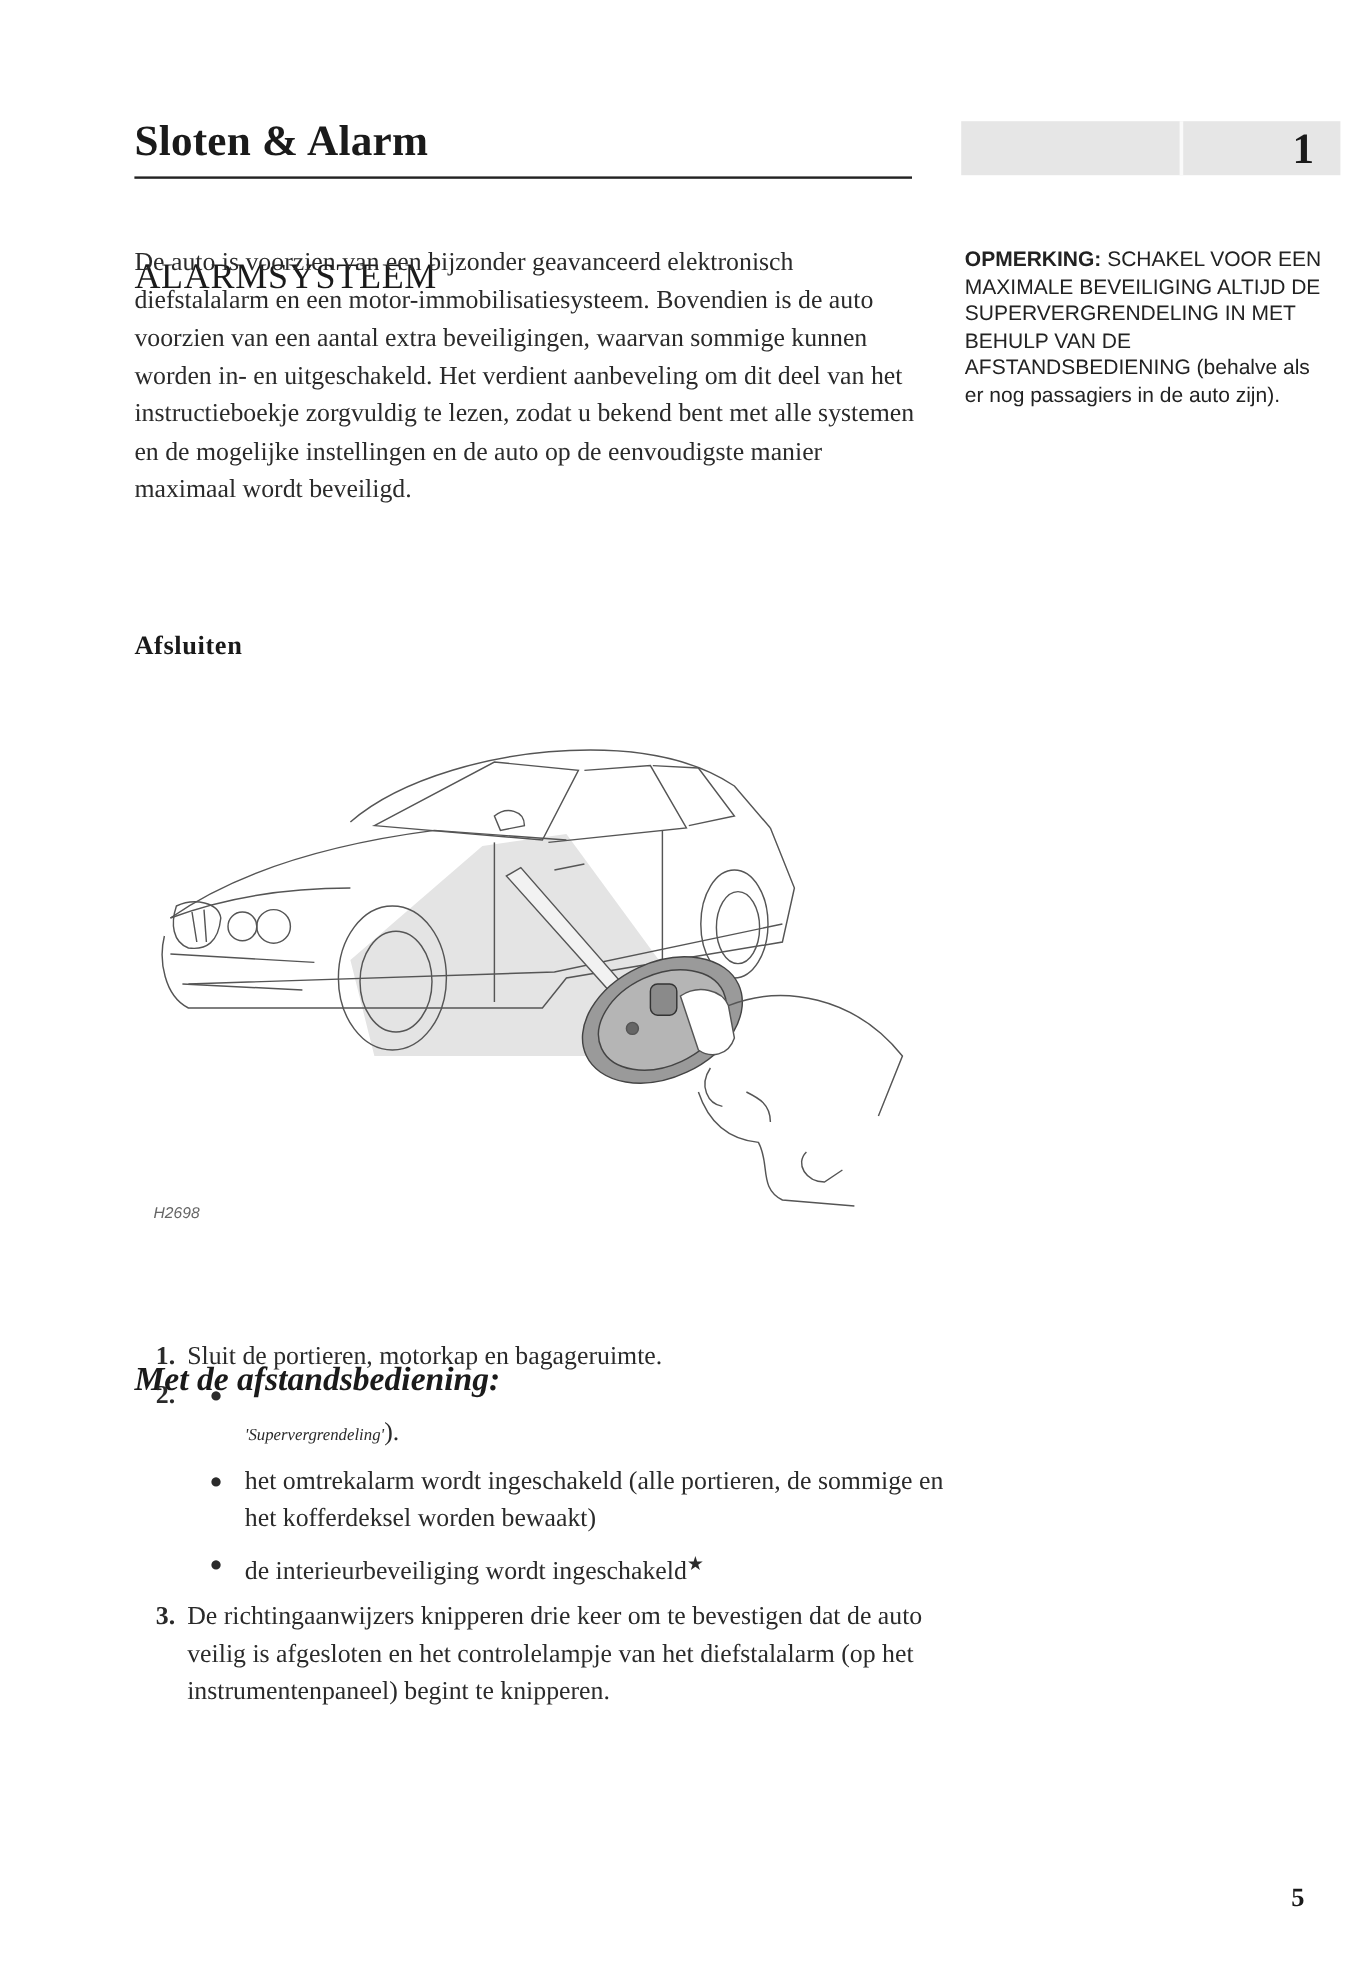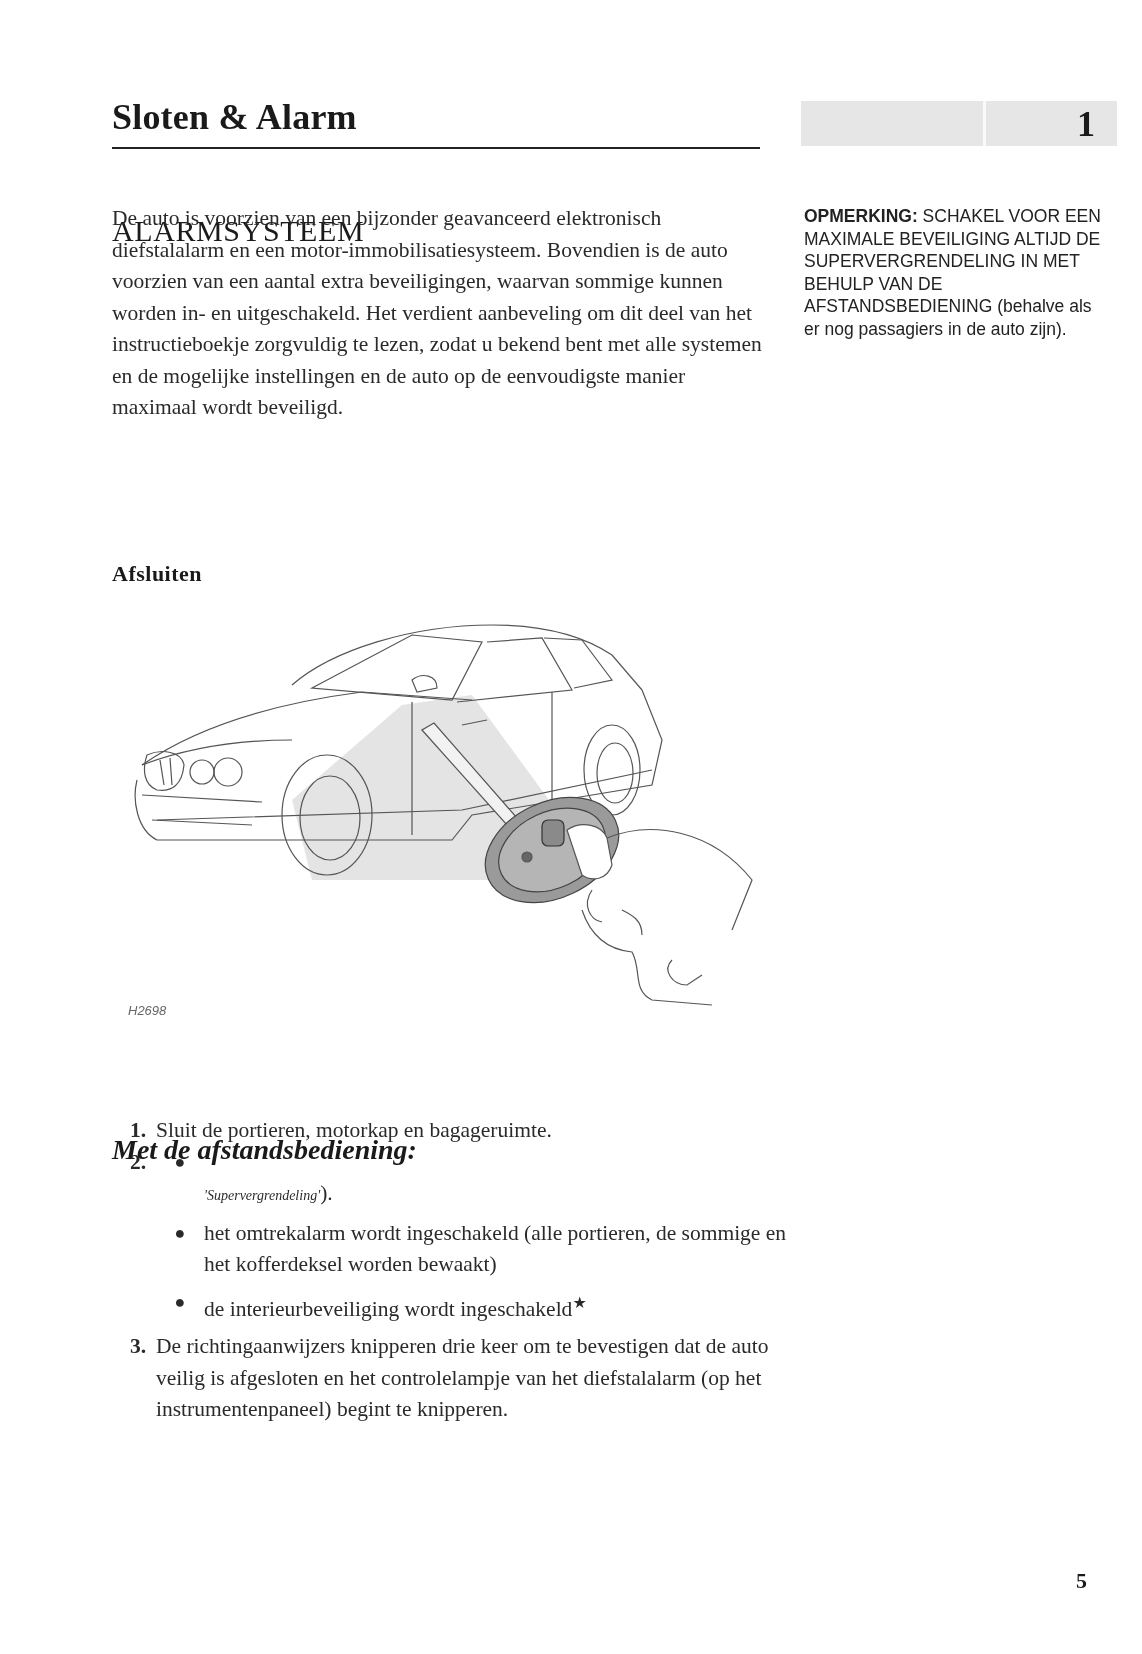--- a/index.html
+++ b/index.html
@@ -12,21 +12,21 @@
     .chapter-tab { position: absolute; left: 801px; top: 101px; width: 316px; height: 45px; background: #e6e6e6; }
     .chapter-tab .sep { position: absolute; left: 182px; top: 0; width: 3px; height: 100%; background: #fafafa; }
     .chapter-num { position: absolute; right: 22px; top: 2px; font-size: 36px; font-weight: bold; }
 
     .section-heading { position: absolute; left: 112px; top: 172px; font-size: 30px; letter-spacing: 0.6px; margin-top: 42px; }
     .intro { position: absolute; left: 112px; top: 203px; width: 660px; font-size: 21.5px; line-height: 31.5px; color: #2a2a2a; }
 
     .note { position: absolute; left: 804px; top: 205px; width: 300px; font-size: 17.5px; line-height: 22.6px; color: #222; }
     .note .label { font-weight: bold; }
 
-    .sub-heading { position: absolute; left: 112px; top: 525px; font-size: 22px; font-weight: bold; letter-spacing: 0.5px; margin-top: 36px; }
+    .sub-heading { position: absolute; left: 112px; top: 525px; font-size: 22px; font-weight: bold; letter-spacing: 0.5px; }
 
     .figure { position: absolute; left: 112px; top: 580px; width: 650px; height: 440px; }
     .figure svg { width: 100%; height: 100%; }
     .fig-code { position: absolute; left: 128px; top: 1003px; font-size: 13px; color: #666; font-style: italic; }
 
     .proc-heading { position: absolute; left: 112px; top: 1134px; font-size: 28px; font-style: italic; font-weight: bold; text-align: center; }
     .steps { position: absolute; left: 112px; top: 1115px; width: 680px; font-size: 21.5px; line-height: 31.5px; color: #2a2a2a; }
     .step { display: flex; }
     .step-num { width: 44px; text-align: right; padding-right: 10px; font-weight: bold; flex: 0 0 auto; box-sizing: border-box; }
     .step-body { flex: 1; }

